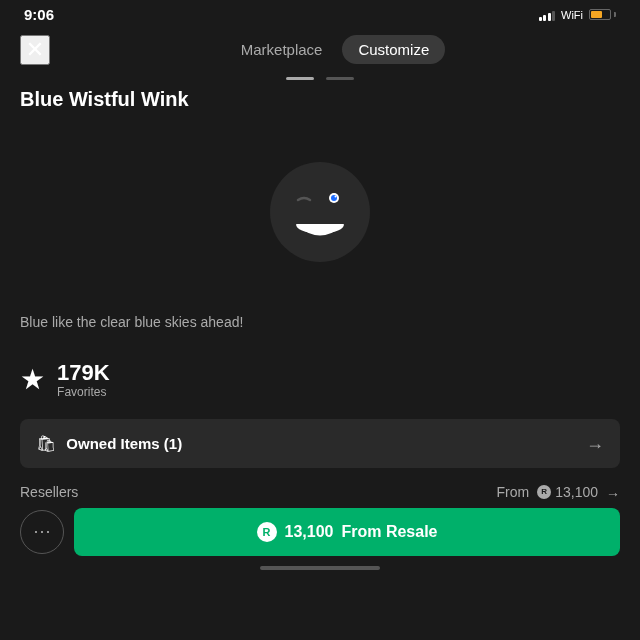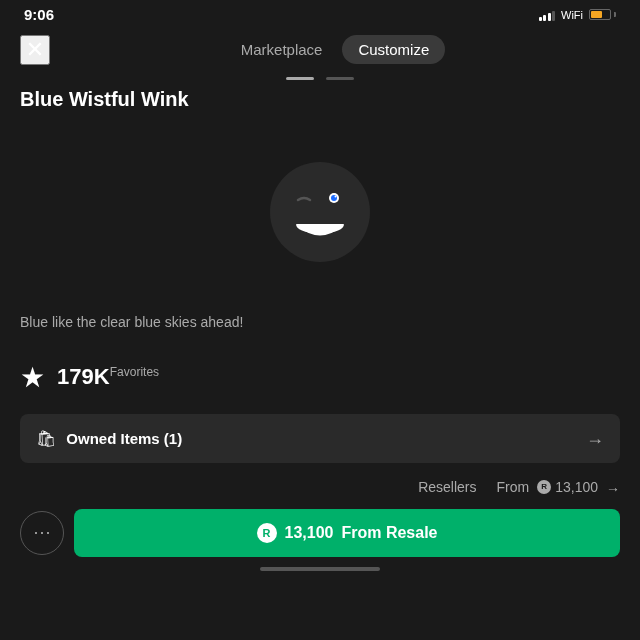--- a/index.html
+++ b/index.html
@@ -159,21 +159,21 @@
       align-items: center;
       gap: 12px;
       margin-bottom: 20px;
     }
     .star-icon {
       font-size: 28px;
       color: #fff;
     }
     .favorites-info {
       display: flex;
-      flex-direction: row;
+      flex-direction: column;
     }
     .favorites-count {
       font-size: 22px;
       font-weight: 700;
       color: #fff;
       line-height: 1.1;
     }
     .favorites-label {
       font-size: 12px;
       color: #aaa;
@@ -208,23 +208,22 @@
     }
     .arrow-right {
       font-size: 18px;
       color: #aaa;
     }
 
     
     .resellers-row {
       display: flex;
       align-items: center;
-      justify-content: flex-end;
-      margin-bottom: 14px;
-      gap: 20px;
+      justify-content: space-between;
+      margin-bottom: 8px;
     }
     .resellers-label {
       font-size: 14px;
       color: #aaa;
     }
     .resellers-price {
       display: flex;
       align-items: center;
       gap: 4px;
       font-size: 14px;

